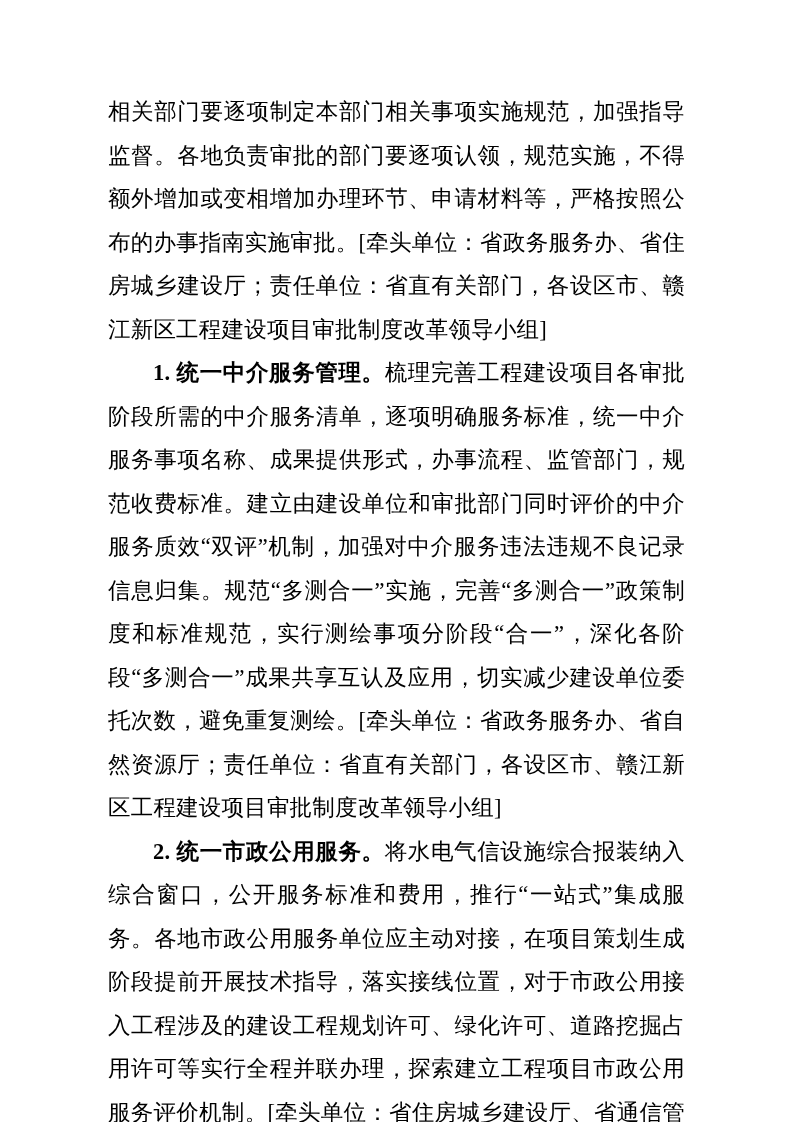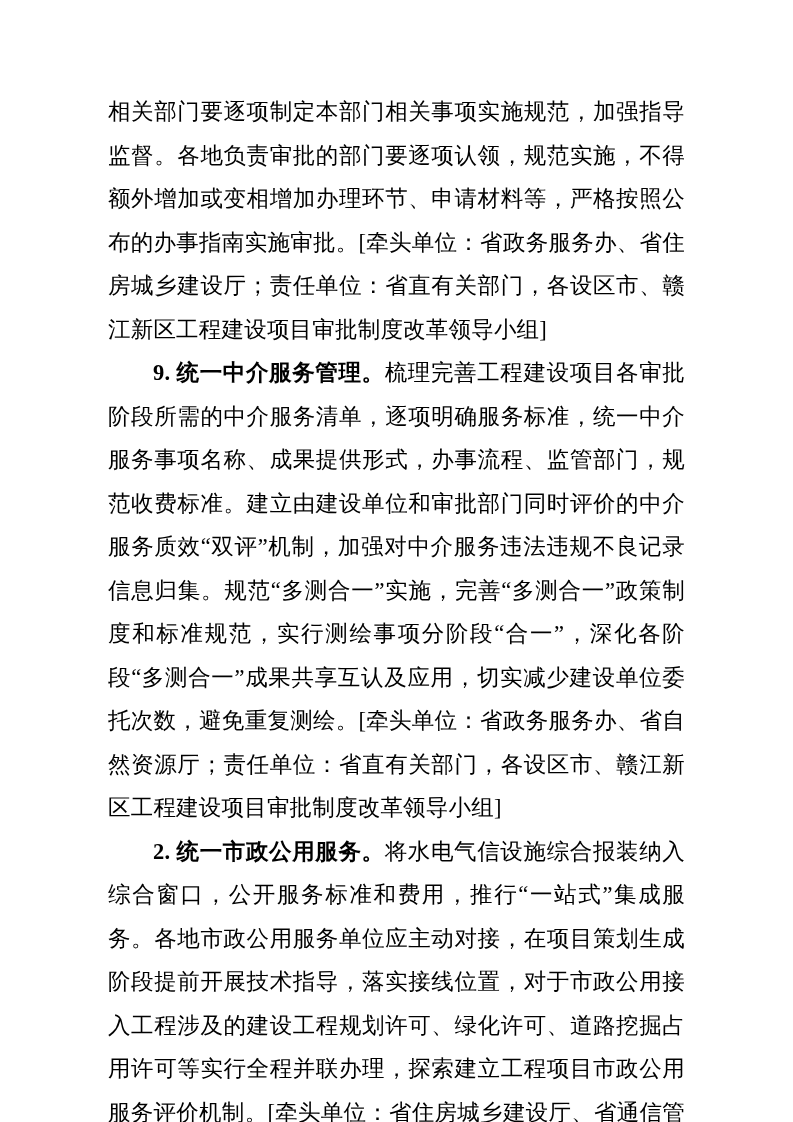--- a/index.html
+++ b/index.html
@@ -42,18 +42,18 @@
   }
 </style>
 </head>
 <body>
 
 <div class="page">
   <div class="doc-body">
 
     <p class="para"><span>相关部门要逐项制定本部门相关事项实施规范，加强指导监督。各地负责审批的部门要逐项认领，规范实施，不得额外增加或变相增加办理环节、申请材料等，严格按照公布的办事指南实施审批。[牵头单位：省政务服务办、省住房城乡建设厅；责任单位：省直有关部门，各设区市、赣江新区工程建设项目审批制度改革领导小组]</span></p>
 
-    <p class="indent"><span class="bold">9. 统一中介服务管理。</span><span>梳理完善工程建设项目各审批阶段所需的中介服务清单，逐项明确服务标准，统一中介服务事项名称、成果提供形式，办事流程、监管部门，规范收费标准。建立由建设单位和审批部门同时评价的中介服务质效“双评”机制，加强对中介服务违法违规不良记录信息归集。规范“多测合一”实施，完善“多测合一”政策制度和标准规范，实行测绘事项分阶段“合一”，深化各阶段“多测合一”成果共享互认及应用，切实减少建设单位委托次数，避免重复测绘。[牵头单位：省政务服务办、省自然资源厅；责任单位：省直有关部门，各设区市、赣江新区工程建设项目审批制度改革领导小组]</span></p>
+    <p class="indent"><span class="bold">1. 统一中介服务管理。</span><span>梳理完善工程建设项目各审批阶段所需的中介服务清单，逐项明确服务标准，统一中介服务事项名称、成果提供形式，办事流程、监管部门，规范收费标准。建立由建设单位和审批部门同时评价的中介服务质效“双评”机制，加强对中介服务违法违规不良记录信息归集。规范“多测合一”实施，完善“多测合一”政策制度和标准规范，实行测绘事项分阶段“合一”，深化各阶段“多测合一”成果共享互认及应用，切实减少建设单位委托次数，避免重复测绘。[牵头单位：省政务服务办、省自然资源厅；责任单位：省直有关部门，各设区市、赣江新区工程建设项目审批制度改革领导小组]</span></p>
 
     <p class="indent"><span class="bold">2. 统一市政公用服务。</span><span>将水电气信设施综合报装纳入综合窗口，公开服务标准和费用，推行“一站式”集成服务。各地市政公用服务单位应主动对接，在项目策划生成阶段提前开展技术指导，落实接线位置，对于市政公用接入工程涉及的建设工程规划许可、绿化许可、道路挖掘占用许可等实行全程并联办理，探索建立工程项目市政公用服务评价机制。[牵头单位：省住房城乡建设厅、省通信管理局、省电力公司；</span></p>
 
   </div>
 </div>
 
 </body></html>

